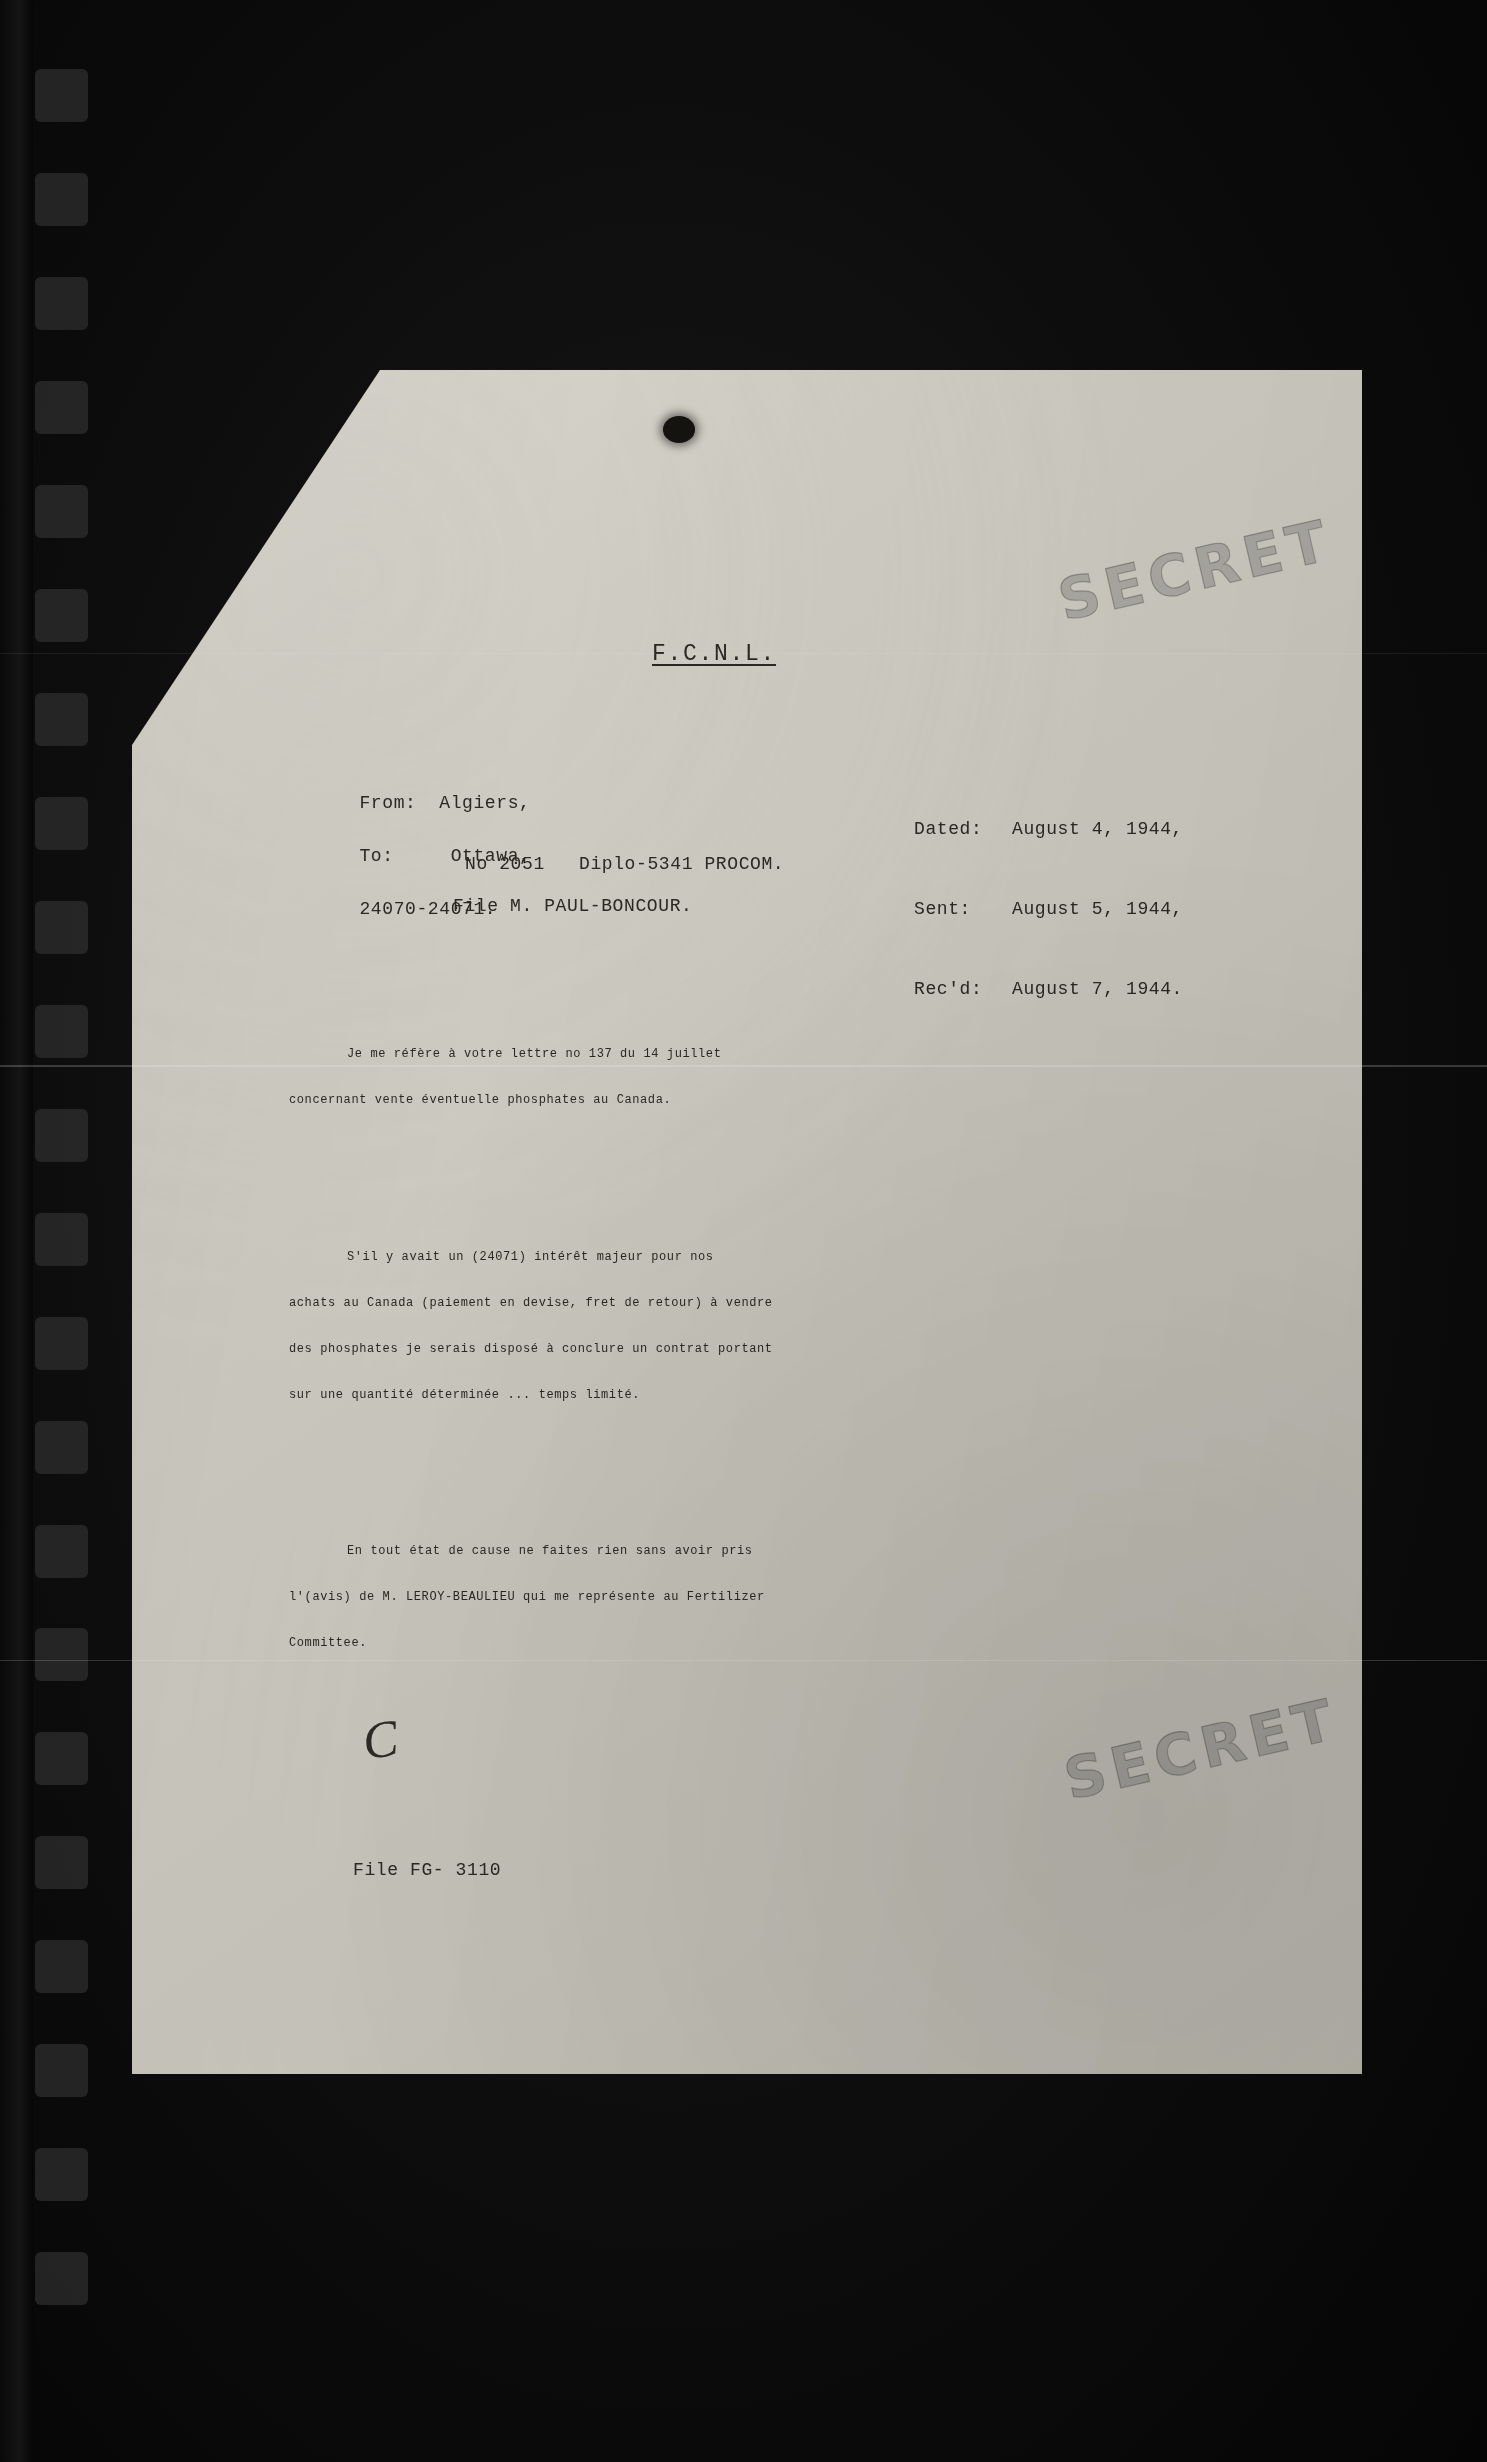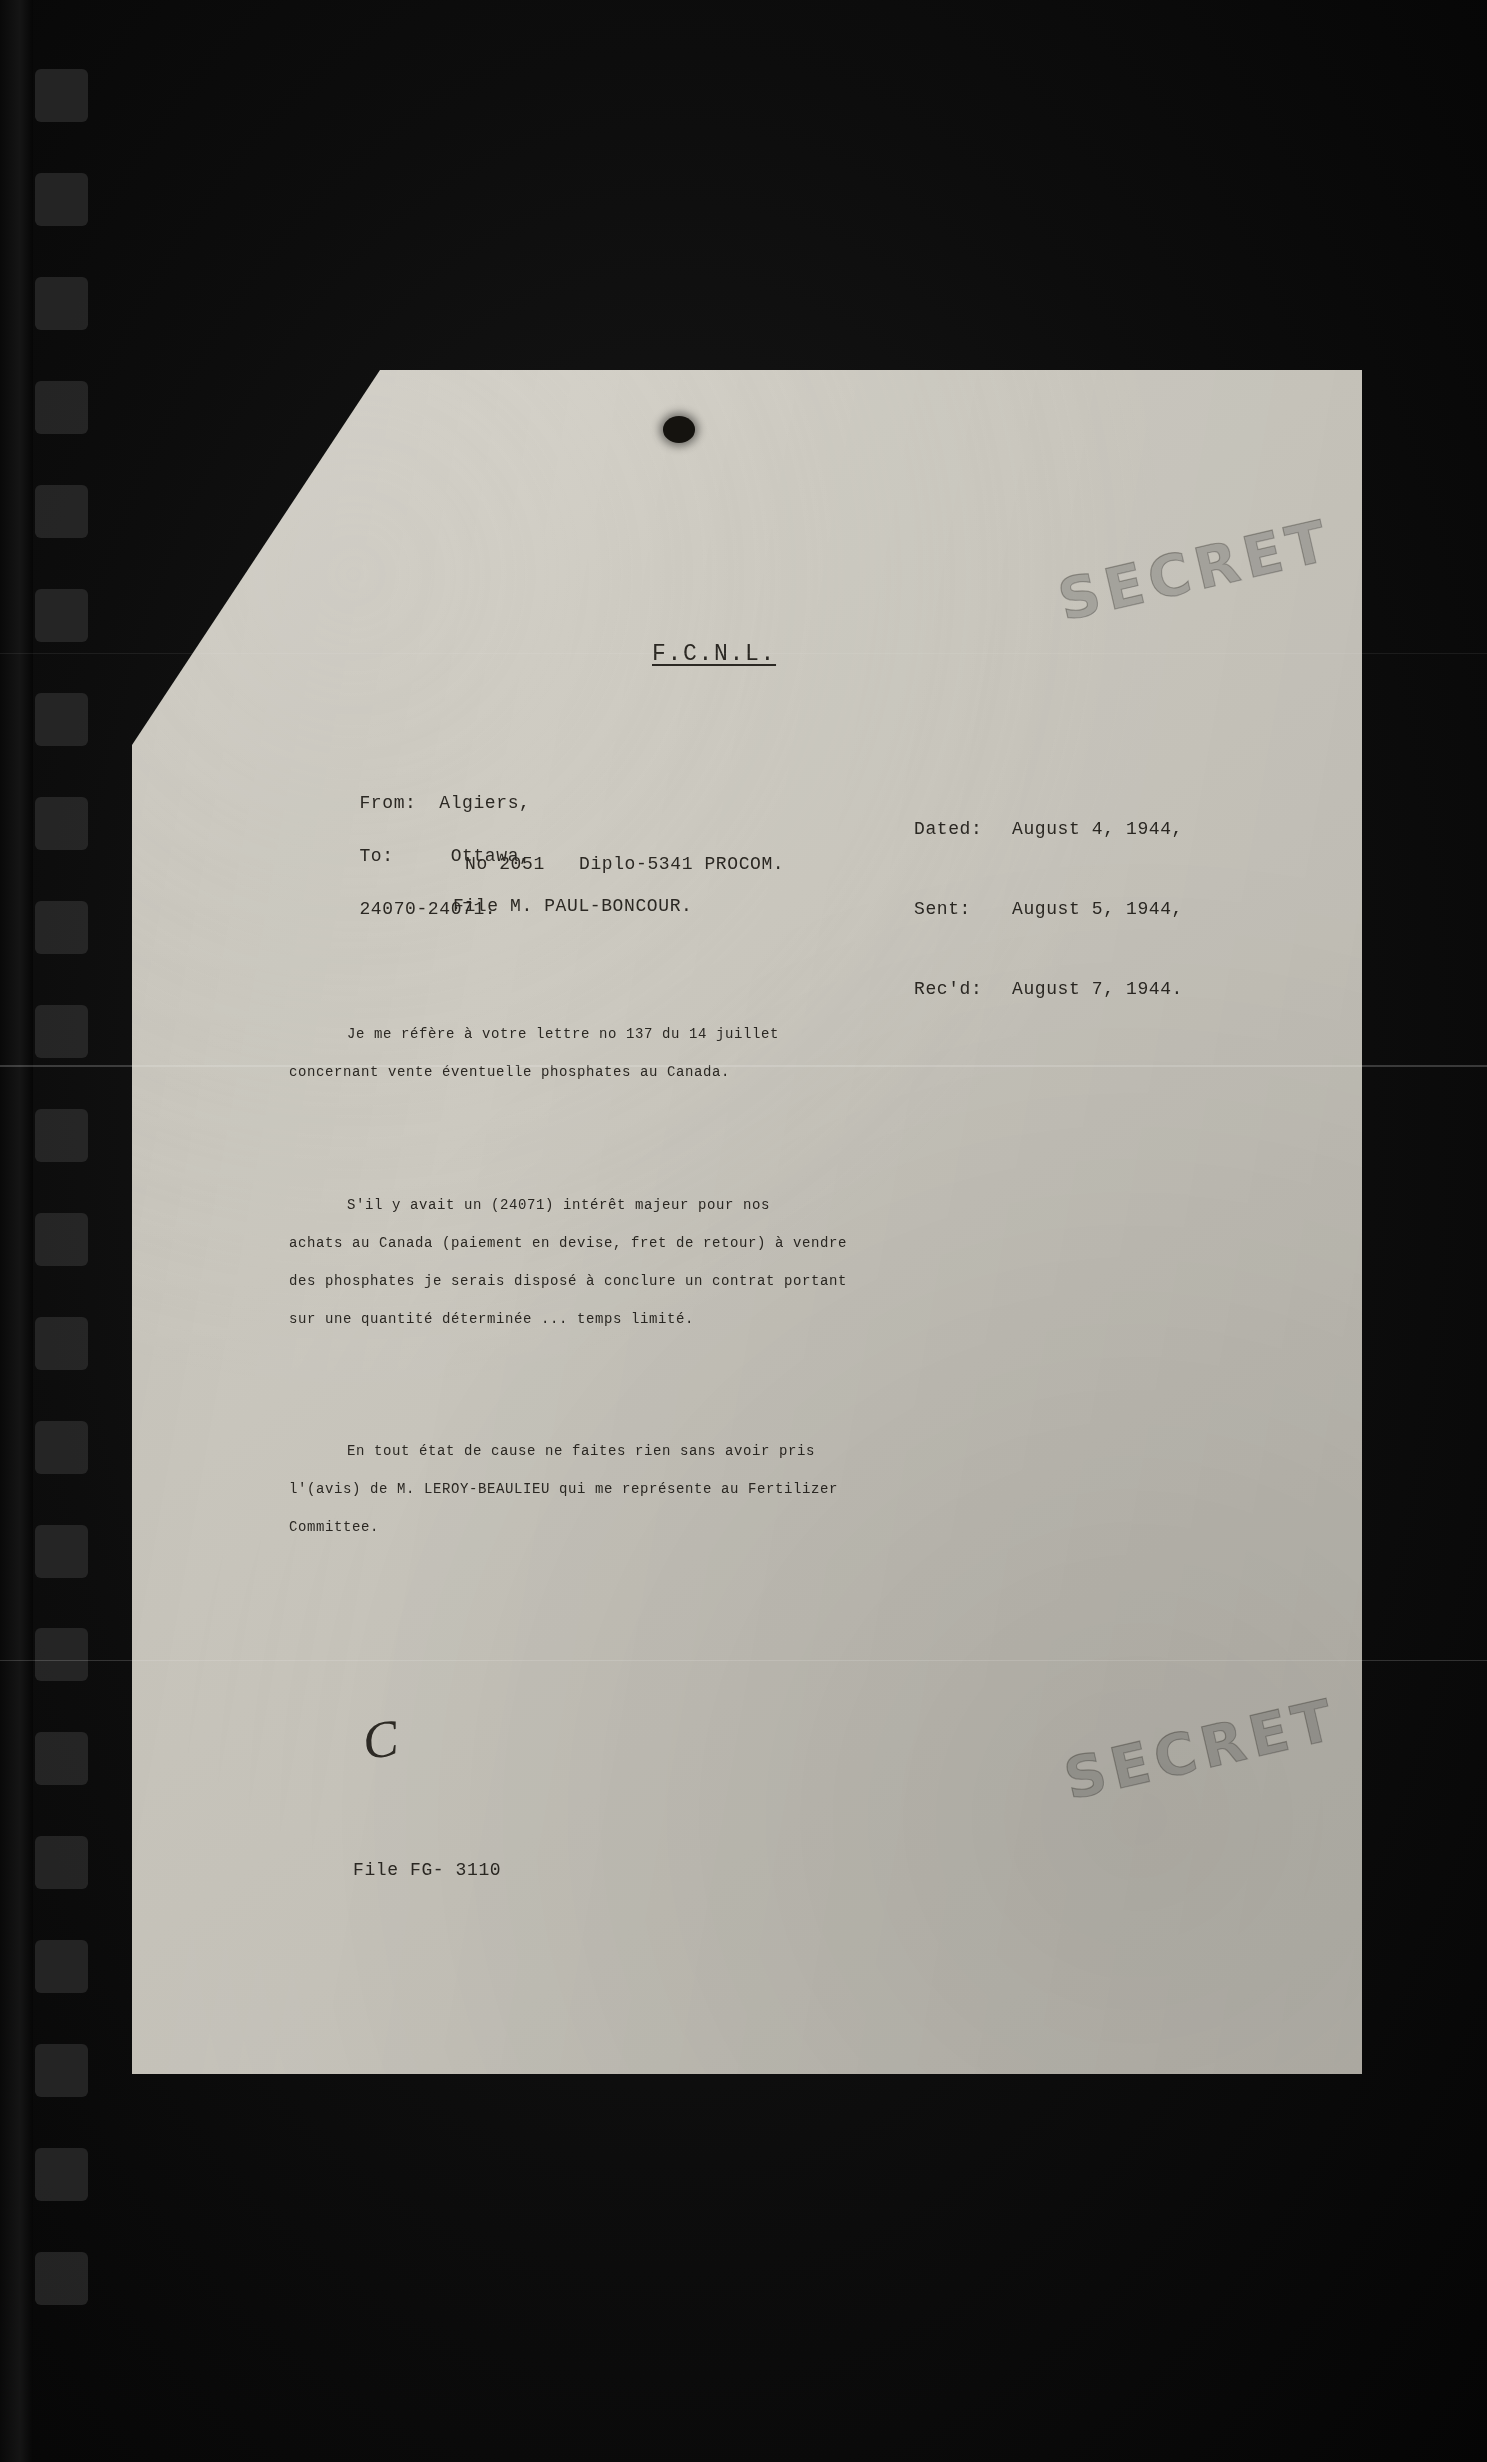--- a/index.html
+++ b/index.html
@@ -142,22 +142,22 @@
     left: 321px;
     top: 526px;
     font-size: 18px;
   }
 
   #body-text {
     position: absolute;
     left: 157px;
     top: 569px;
     width: 1039px;
-    font-size: 14px;
-    line-height: 38px;
+    font-size: 12px;
+    line-height: 46px;
   }
   #body-text p {
     margin: 0 0 18.5px 0;
     text-indent: 58px;
     white-space: pre-wrap;
   }
 
   #initial-mark {
     position: absolute;
     left: 231px;

